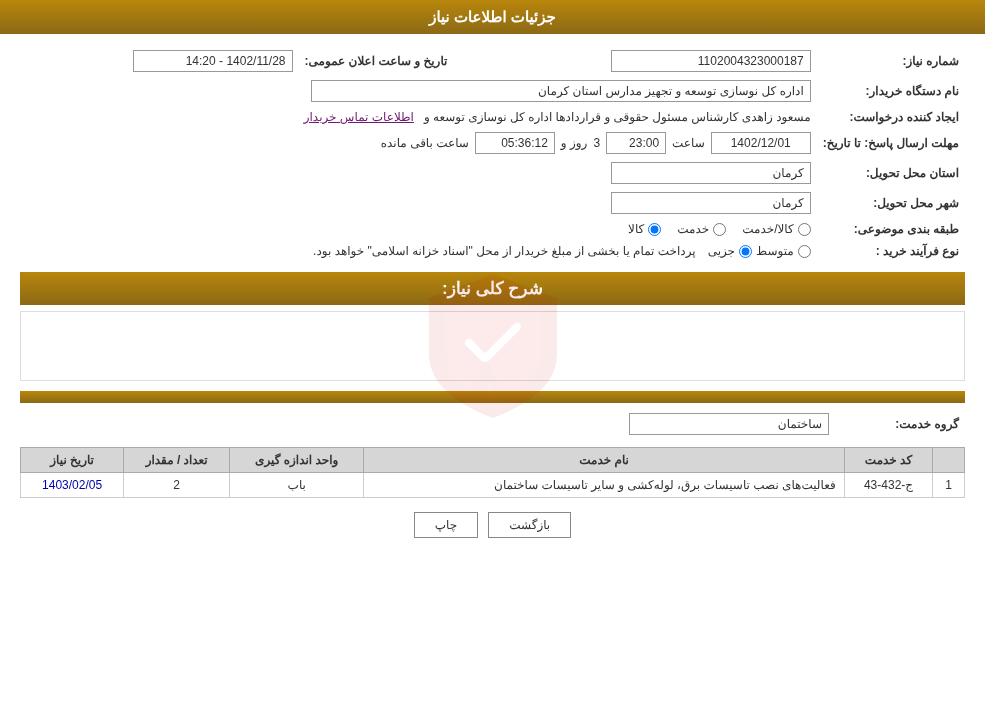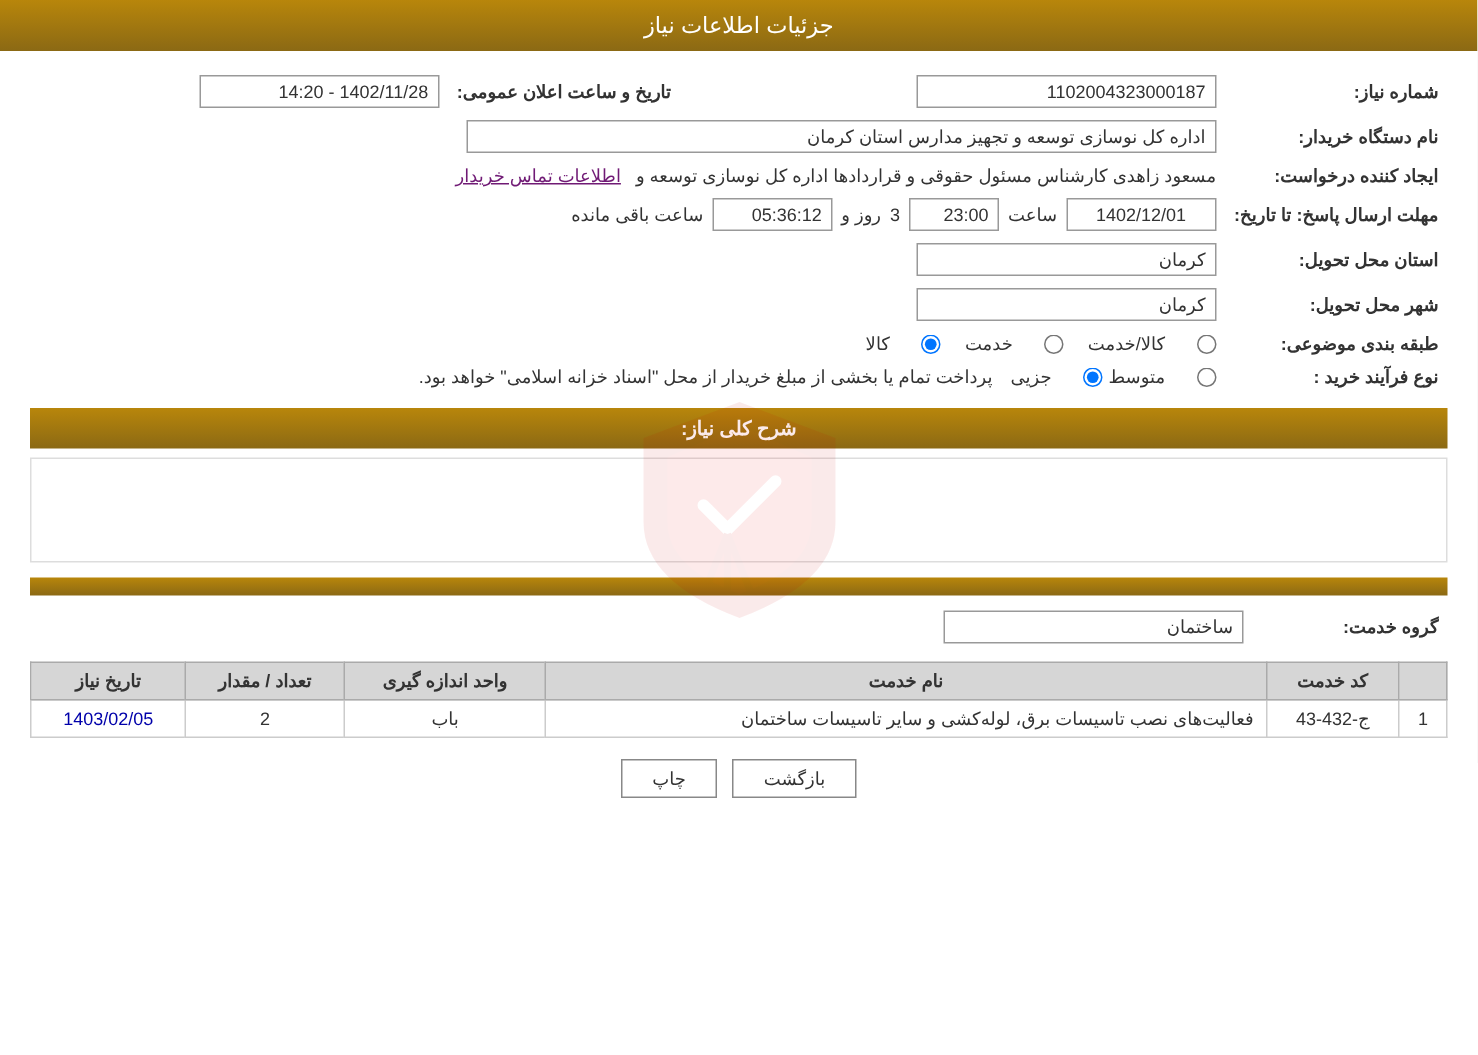--- a/index.html
+++ b/index.html
@@ -15,21 +15,21 @@
       margin: 0 auto;
       background: #fff;
       min-height: 703px;
     }
     .header-bar {
       background: linear-gradient(to bottom, #b8860b, #8B6914);
       color: #fff;
       text-align: center;
       padding: 8px 6px;
       font-size: 15px;
-      font-weight: normal;
+      font-weight: bold;
     }
     .content {
       padding: 12px 20px;
     }
     .info-table {
       width: 100%;
       border-collapse: collapse;
       margin-bottom: 8px;
     }
     .info-table td {
@@ -51,21 +51,21 @@
       background: #fff;
       padding: 3px 6px;
       min-height: 22px;
       display: inline-block;
     }
     .section-header {
       background: linear-gradient(to bottom, #b8860b, #8B6914);
       color: #fff;
       text-align: center;
       padding: 6px 12px;
-      font-size: 13px;
+      font-size: 17px;
       font-weight: bold;
       margin: 10px 0 6px 0;
     }
     .row-flex-wrap {
       display: flex;
       align-items: center;
       gap: 4px;
       flex-wrap: wrap;
     }
     .link-blue {
@@ -74,21 +74,21 @@
       cursor: pointer;
     }
     .radio-group {
       display: flex;
       gap: 16px;
       align-items: center;
     }
     .radio-item {
       display: flex;
       align-items: center;
-      gap: 21px;
+      gap: 4px;
     }
     .services-table {
       width: 100%;
       border-collapse: collapse;
       margin-top: 6px;
     }
     .services-table th {
       background: #d6d6d6;
       border: 1px solid #aaa;
       padding: 5px 8px;

